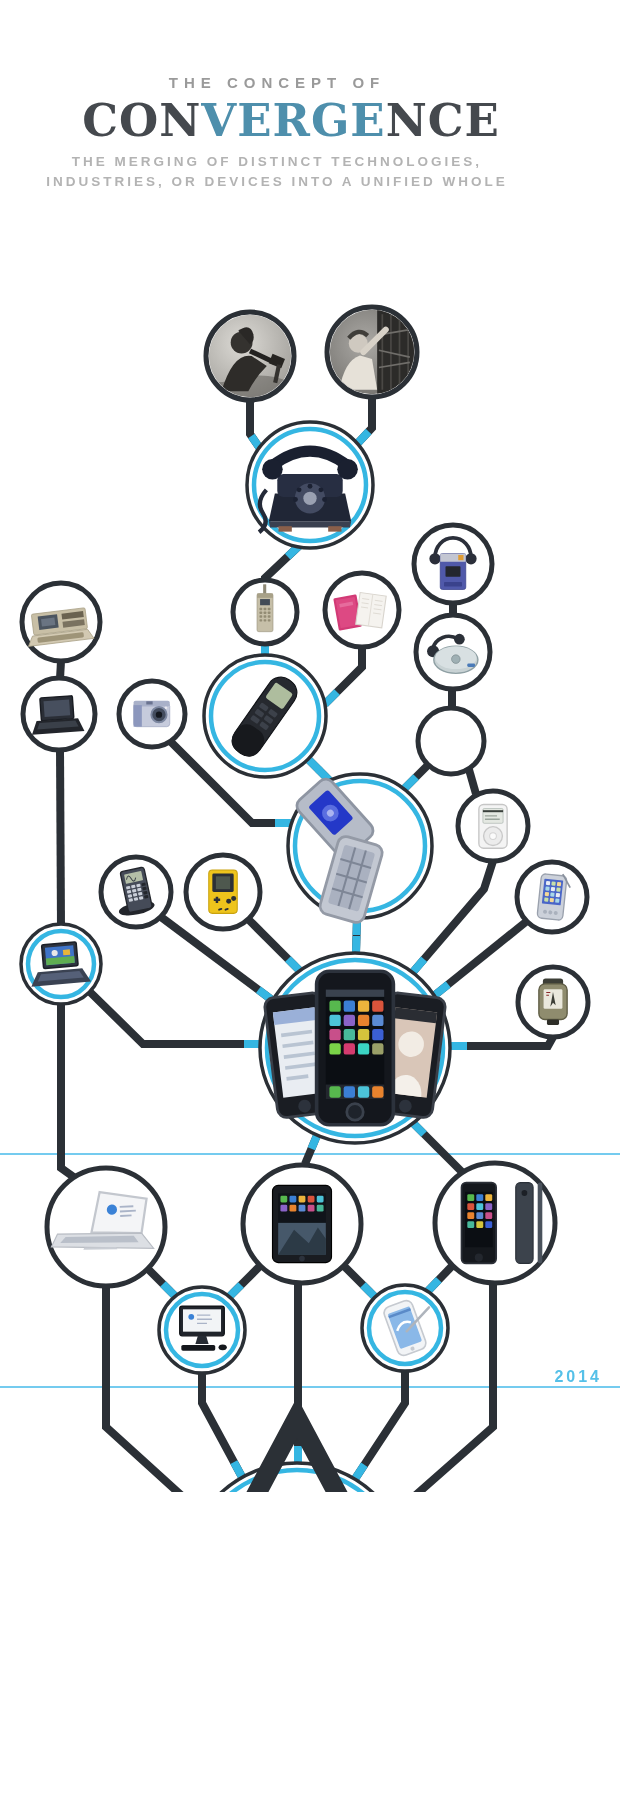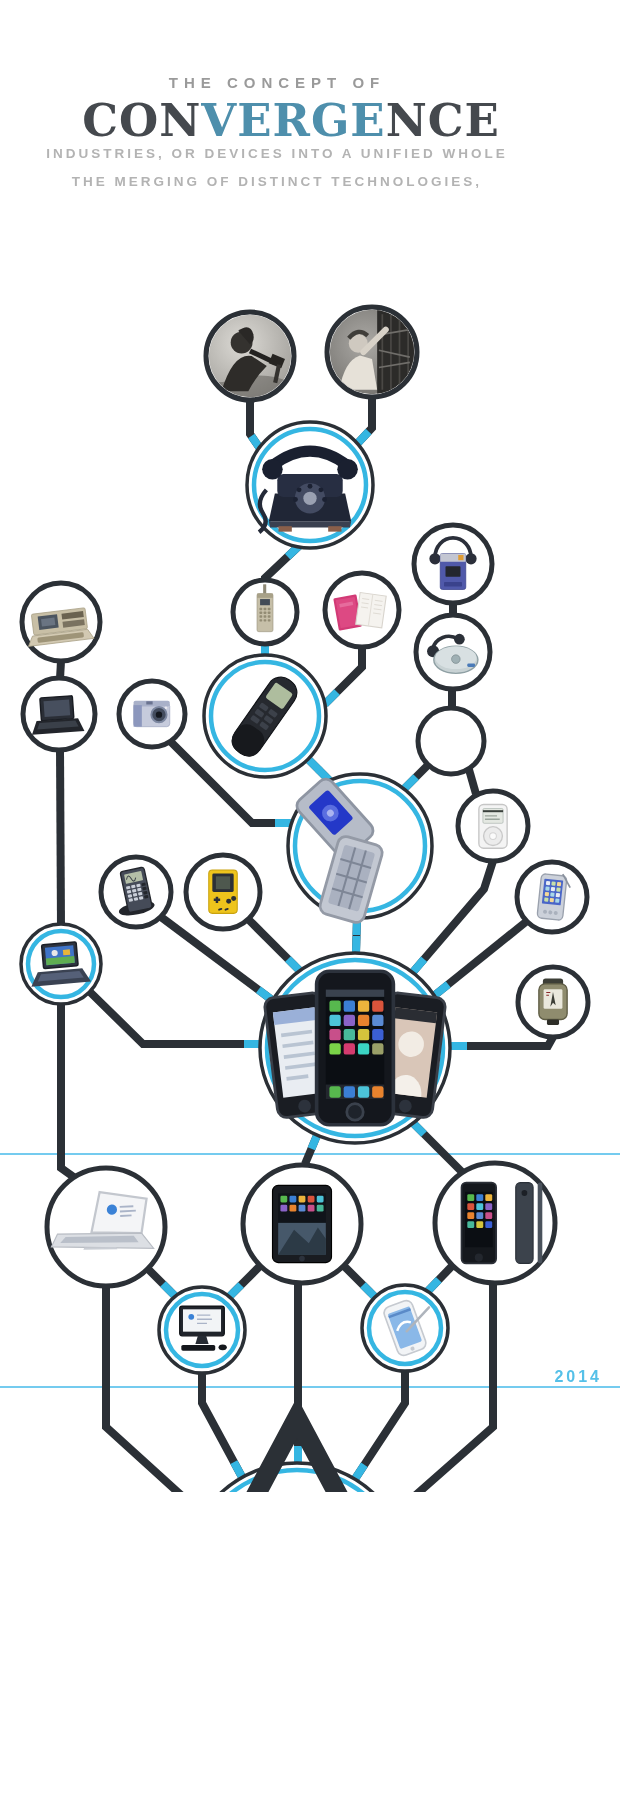--- a/index.html
+++ b/index.html
@@ -552,19 +552,19 @@
         <circle r="105" fill="none" stroke="#35b6e2" stroke-width="4.5"></circle>
         <g transform="scale(2.1538461538461537)">
           <path d="M0,-73 L-65,49 L65,49 Z" fill="none" stroke="#2b3036" stroke-width="9"></path>
         </g>
       </g>
     </svg>
 
   <div class="header">
     <div class="eyebrow">THE  CONCEPT  OF</div>
     <h1 class="title"><span class="plain">CON</span><span class="accent">VERGE</span><span class="plain">NCE</span></h1>
+    <div class="sub first">THE  MERGING  OF  DISTINCT  TECHNOLOGIES,</div>
     <div class="sub">INDUSTRIES,  OR  DEVICES  INTO  A  UNIFIED  WHOLE</div>
-    <div class="sub first">THE  MERGING  OF  DISTINCT  TECHNOLOGIES,</div>
   </div>
 
   <div class="year">2014</div>
 
 </div>
 
 </body></html>

